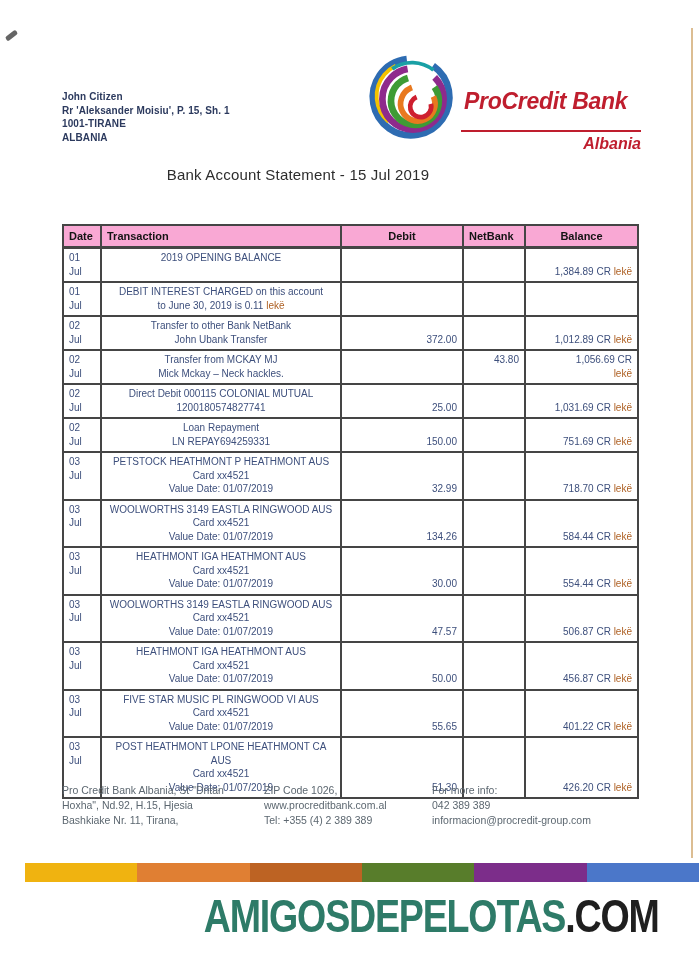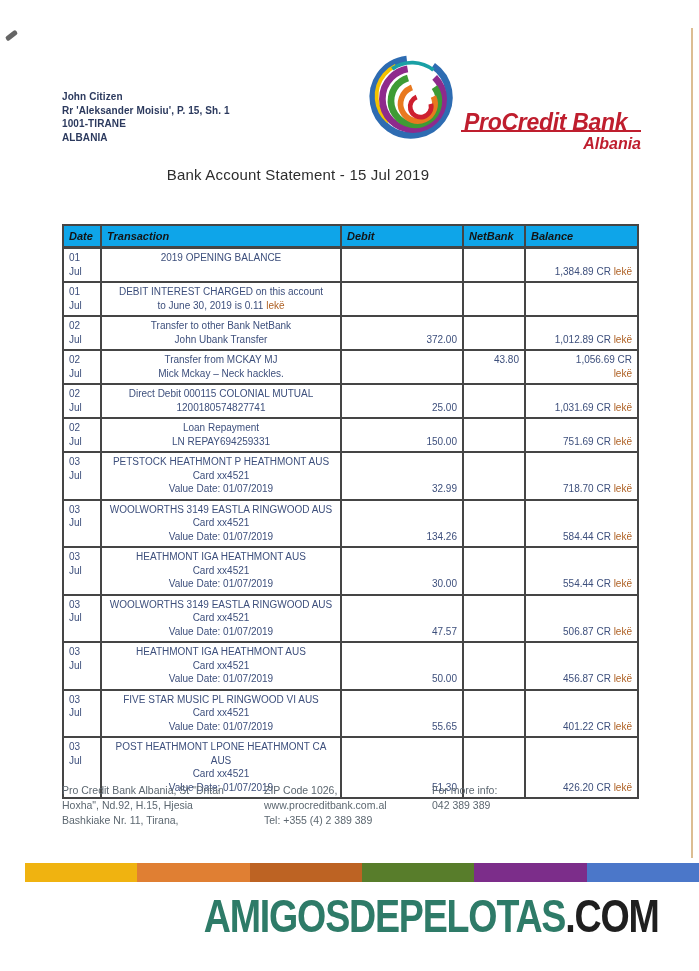--- a/index.html
+++ b/index.html
@@ -6,31 +6,31 @@
   body { width:699px; height:971px; position:relative; font-family:"Liberation Sans", sans-serif; overflow:hidden; }
   .page { position:absolute; inset:0; background:#fff; }
 
   .corner-mark { position:absolute; left:5px; top:33px; width:13px; height:5px; background:#4a4a4a; transform:rotate(-38deg); border-radius:2px; opacity:.85; }
   .edge-line { position:absolute; right:6px; top:28px; width:2px; height:830px; background:#dcbd92; }
 
   .recipient { position:absolute; left:62px; top:90px; font-size:10px; font-weight:bold; color:#2c3a5e; line-height:13.5px; letter-spacing:.1px; }
 
   .logo { position:absolute; left:365px; top:52px; width:276px; height:110px; }
   .logo svg { position:absolute; left:0; top:2px; }
-  .logo-name { position:absolute; left:99px; top:57px; font-size:23px; font-style:italic; font-weight:bold; color:#bf1e2e; white-space:nowrap; letter-spacing:-.3px; }
+  .logo-name { position:absolute; left:99px; top:36px; font-size:23px; font-style:italic; font-weight:bold; color:#bf1e2e; white-space:nowrap; letter-spacing:-.3px; }
   .logo-underline { position:absolute; left:96px; top:78px; width:180px; height:2px; background:#bf1e2e; }
   .logo-region { position:absolute; right:0; top:83px; font-size:16px; font-style:italic; font-weight:bold; color:#bf1e2e; }
 
   .title { position:absolute; left:0; top:166px; width:596px; text-align:center; font-size:15px; color:#2d2d2d; letter-spacing:.2px; }
 
   table.stmt { position:absolute; left:62px; top:224px; width:575px; border-collapse:collapse; table-layout:fixed; font-size:10px; color:#3d4f7c; }
   .stmt th, .stmt td { border:2px solid #454545; overflow:hidden; }
-  .stmt th { background:#0ea5e9; color:#141414; font-weight:bold; font-size:11px; padding:4px 5px; border-bottom-width:3px;font-style:italic; }
+  .stmt th { background:#f9a8d4; color:#141414; font-weight:bold; font-size:11px; padding:4px 5px; border-bottom-width:3px; }
   .stmt td { padding:2px 5px 3px 5px; line-height:13.5px; vertical-align:top; }
-  th.al { text-align:left; } th.ar { text-align:left; }
+  th.al { text-align:left; } th.ar { text-align:center; }
   td.date { text-align:left; }
   td.txn  { text-align:center; }
   td.amt  { text-align:right; vertical-align:bottom; white-space:nowrap; }
   td.amt.top { vertical-align:top; white-space:normal;text-align:right; }
   .lek { color:#ad5f22; }
 
   .footer { position:absolute; left:62px; top:783px; width:580px; font-size:10.5px; color:#5c6770; line-height:15px; }
   .fcol { position:absolute; top:0; }
   .fcol1 { left:0; width:198px; }
   .fcol2 { left:202px; width:165px; }
@@ -242,20 +242,21 @@
         <div>Bashkiake Nr. 11, Tirana,</div>
       </div>
     <div class="fcol fcol2" id="fcol2">
         <div>ZIP Code 1026,</div>
         <div>www.procreditbank.com.al</div>
         <div>Tel: +355 (4) 2 389 389</div>
       </div>
     <div class="fcol fcol3" id="fcol3">
         <div>For more info:</div>
         <div>042 389 389</div>
+        <div>informacion@procredit-group.com</div>
       </div>
   </div>
 
   <div class="stripe" id="stripe">
       <span style="background:#f0b310"></span>
       <span style="background:#e07f33"></span>
       <span style="background:#bd6323"></span>
       <span style="background:#587d2b"></span>
       <span style="background:#7c2d8a"></span>
       <span style="background:#4b77c9"></span>

